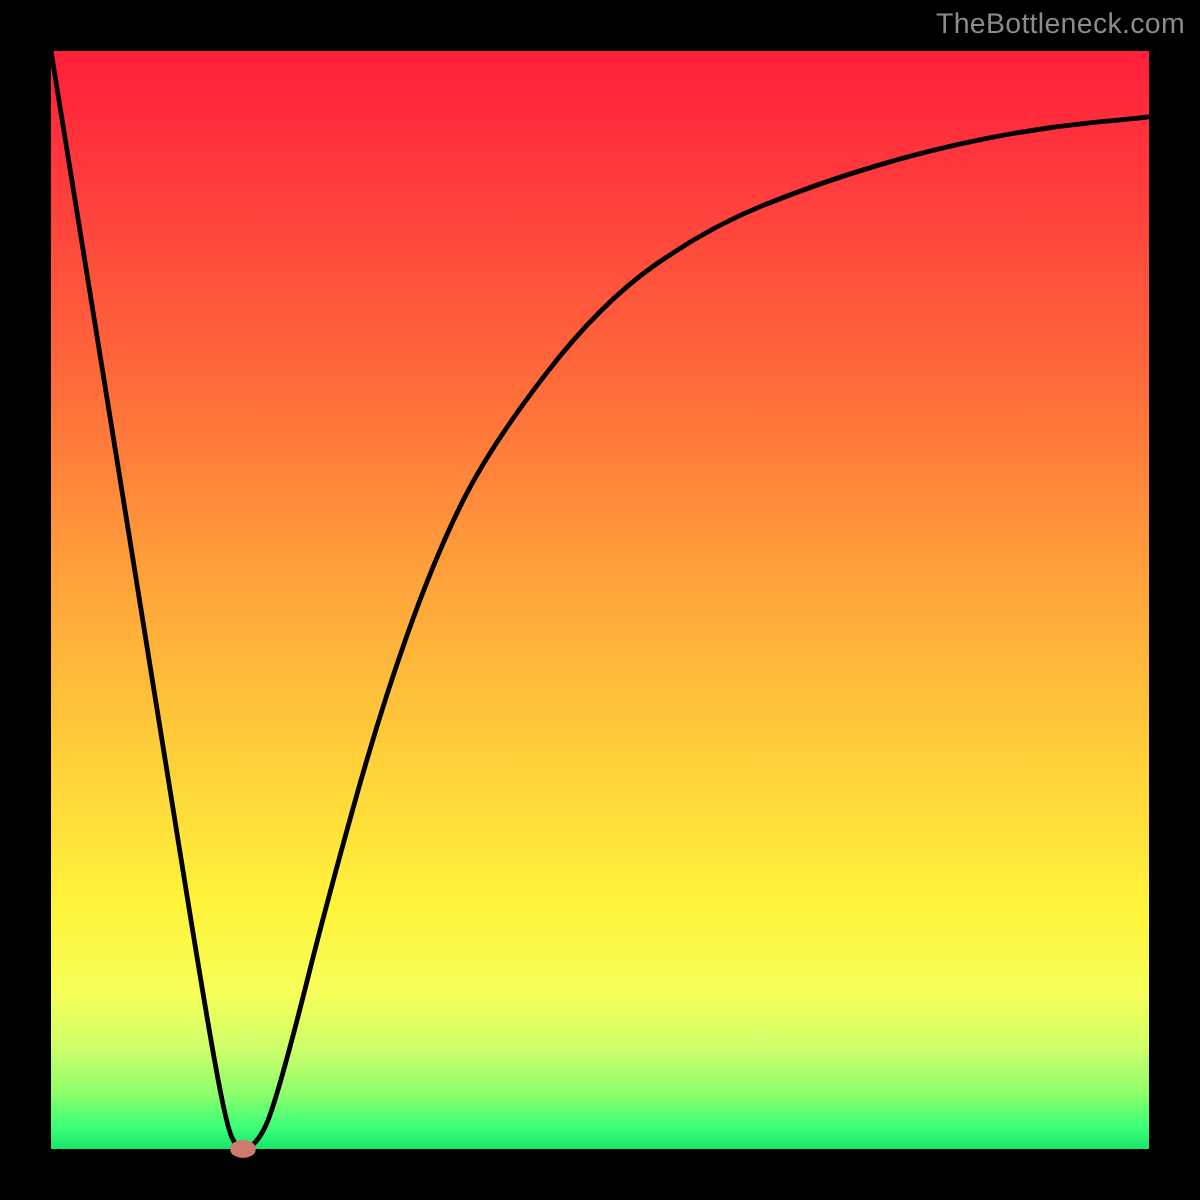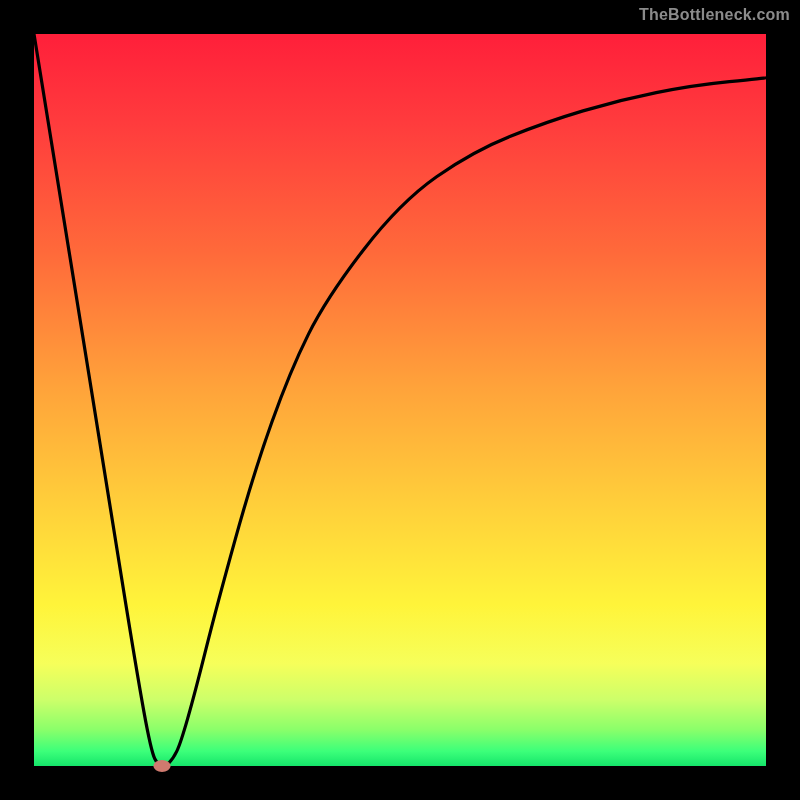--- a/index.html
+++ b/index.html
@@ -39,22 +39,22 @@
       #8bff6a 95%,
       #3cff7a 98%,
       #15e56a 100%
     );
   }
   .watermark {
     position: absolute;
     top: 6px;
     right: 10px;
     color: #8b8b8b;
-    font-size: 16px;
-    font-weight: 700;
+    font-size: 19px;
+    font-weight: 400;
     letter-spacing: 0.2px;
     pointer-events: none;
   }
   svg.curve {
     position: absolute;
     top: 0;
     left: 0;
     width: 732px;
     height: 732px;
   }

